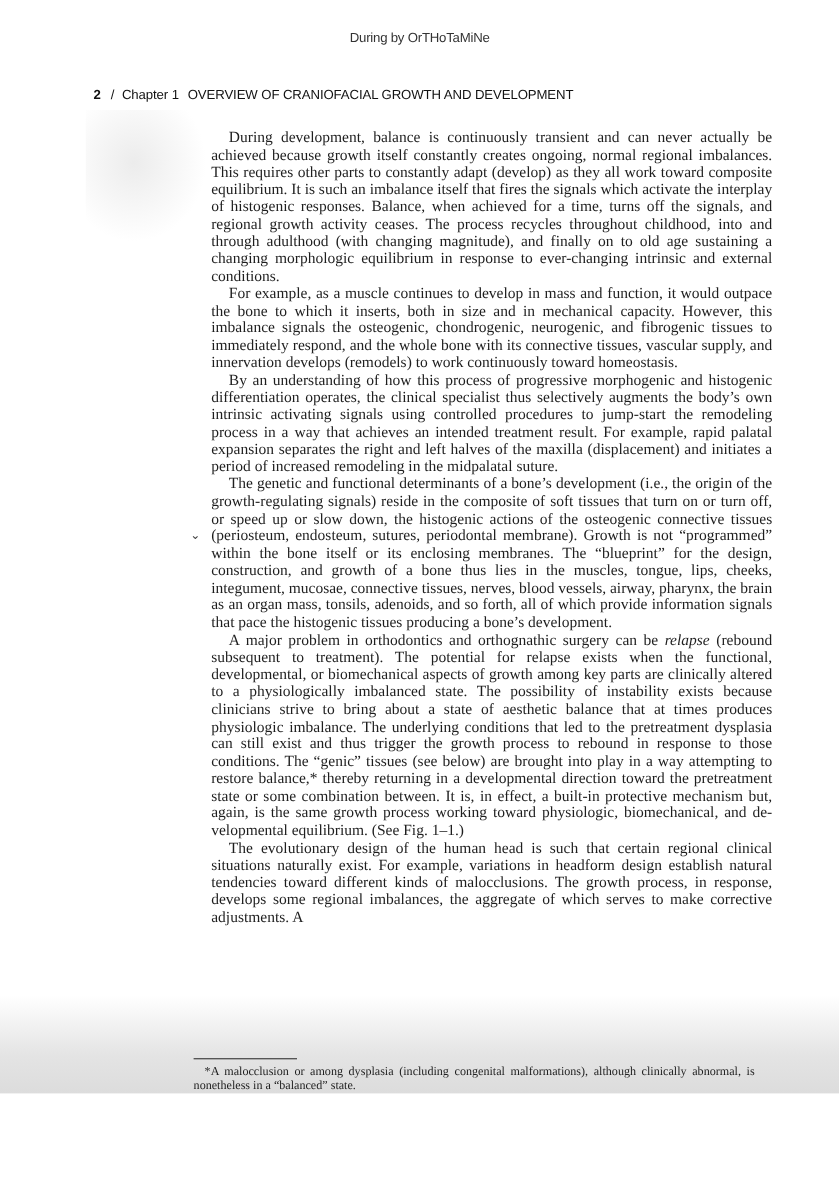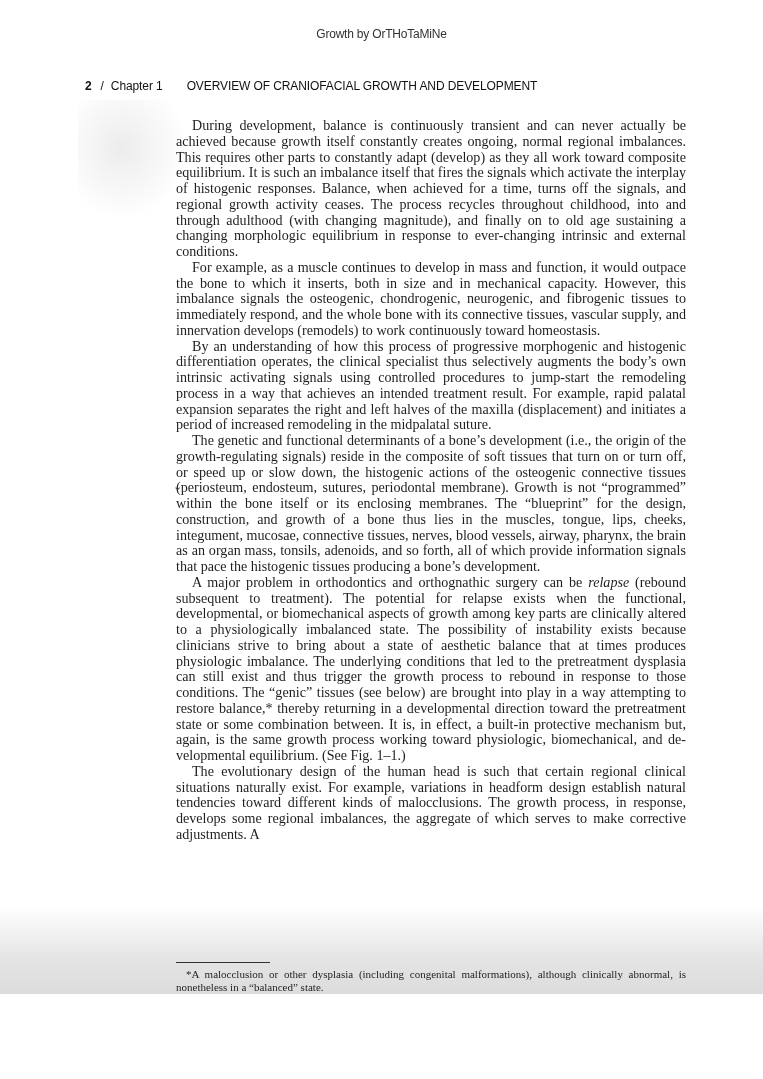--- a/index.html
+++ b/index.html
@@ -14,27 +14,27 @@
     font-family: "Liberation Sans", sans-serif; font-size: 12px; color: #333;
     letter-spacing: -0.2px;
   }
   .running-head {
     position: absolute; top: 79px; left: 85px;
     font-family: "Liberation Sans", sans-serif; font-size: 12px; color: #111;
     white-space: nowrap; letter-spacing: -0.1px;
   }
   .running-head .pnum { font-weight: bold; }
   .running-head .sep { margin: 0 7px 0 9px; }
-  .running-head .chap { margin-right: 24px; }
+  .running-head .chap { margin-right: 8px; }
   .ghost-mark {
     position: absolute; left: 78px; top: 100px; width: 110px; height: 120px;
     background: radial-gradient(ellipse at 40% 40%, rgba(200,200,200,0.35), rgba(255,255,255,0) 70%);
   }
   .body-text {
-    position: absolute; left: 176px; top: 118px; width: 510px;
+    position: absolute; left: 192px; top: 118px; width: 510px;
     font-size: 14.1px; line-height: 15.75px; text-align: justify;
     hyphens: manual;
   }
   .body-text p { margin: 0; text-indent: 16px; }
   .body-text b { font-weight: normal; }
   .margin-mark {
     position: absolute; left: 173px; top: 480px; font-size: 11px; color: #444;
   }
   .bottom-shade {
     position: absolute; left: 0; top: 905px; width: 763px; height: 90px;
@@ -50,21 +50,21 @@
   }
   .footnote p { margin: 0; text-indent: 10px; }
   .footer-band {
     position: absolute; left: 0; top: 994px; width: 763px; height: 85px;
     background: #ffffff;
   }
 </style>
 </head>
 <body>
 
-<div class="scan-credit">Growth by OrTHoTaMiNe</div>
+<div class="scan-credit">During by OrTHoTaMiNe</div>
 
 <div class="ghost-mark"></div>
 
 <div class="running-head">
   <span class="pnum">2</span><span class="sep">/</span><span class="chap">Chapter 1</span><span>OVERVIEW OF CRANIOFACIAL GROWTH AND DEVELOPMENT</span>
 </div>
 
 <div class="body-text">
   <p>During development, balance is continuously transient and can never actually be achieved because growth itself constantly creates ongoing, nor­mal regional imbalances. This requires other parts to constantly adapt (develop) as they all work toward composite equilibrium. It is such an imbalance itself that fires the signals which activate the interplay of his­togenic responses. Balance, when achieved for a time, turns off the signals, and regional growth activity ceases. The process recycles throughout child­hood, into and through adulthood (with changing magnitude), and finally on to old age sustaining a changing morphologic equilibrium in response to ever-changing intrinsic and external conditions.</p>
   <p>For example, as a muscle continues to develop in mass and function, it would outpace the bone to which it inserts, both in size and in mechanical capacity. However, this imbalance signals the osteogenic, chondrogenic, neurogenic, and fibrogenic tissues to immediately respond, and the whole bone with its connective tissues, vascular supply, and innervation develops (remodels) to work continuously toward homeostasis.</p>
@@ -72,20 +72,20 @@
   <p><span>The genetic and functional </span><b>determinants</b><span> of a bone’s development (i.e., the origin of the growth-regulating signals) reside in the composite of soft tissues that turn on or turn off, or speed up or slow down, the histogenic actions of the osteogenic connective tissues (periosteum, endosteum, su­tures, periodontal membrane). Growth is not “programmed” within the bone itself or its enclosing membranes. The “blueprint” for the design, construction, and growth of a bone thus lies in the muscles, tongue, lips, cheeks, integument, mucosae, connective tissues, nerves, blood vessels, airway, pharynx, the brain as an organ mass, tonsils, adenoids, and so forth, all of which provide information signals that pace the histogenic tissues producing a bone’s development.</span></p>
   <p><span>A major problem in orthodontics and orthognathic surgery can be </span><i>re­lapse</i><span> (rebound subsequent to treatment). The potential for relapse exists when the functional, developmental, or biomechanical aspects of growth among key parts are clinically altered to a physiologically imbalanced state. The possibility of instability exists because clinicians strive to bring about a state of aesthetic balance that at times produces physiologic im­balance. The underlying conditions that led to the pretreatment dysplasia can still exist and thus trigger the growth process to rebound in response to those conditions. The “genic” tissues (see below) are brought into play in a way attempting to restore balance,* thereby returning in a develop­mental direction toward the pretreatment state or some combination be­tween. It is, in effect, a built-in protective mechanism but, again, is the same growth process working toward physiologic, biomechanical, and de­velopmental equilibrium. (See Fig. 1–1.)</span></p>
   <p>The evolutionary design of the human head is such that certain regional clinical situations naturally exist. For example, variations in headform design establish natural tendencies toward different kinds of malocclu­sions. The growth process, in response, develops some regional imbal­ances, the aggregate of which serves to make corrective adjustments. A</p>
 </div>
 
 <div class="margin-mark">⌄</div>
 
 <div class="bottom-shade"></div>
 <div class="footnote-rule"></div>
 <div class="footnote">
-  <p>*A malocclusion or other dysplasia (including congenital malformations), although clini­cally abnormal, is nonetheless in a “balanced” state.</p>
+  <p>*A malocclusion or among dysplasia (including congenital malformations), although clini­cally abnormal, is nonetheless in a “balanced” state.</p>
 </div>
 
 <div class="footer-band">
   
   
   
 </div>
 
 </body></html>

